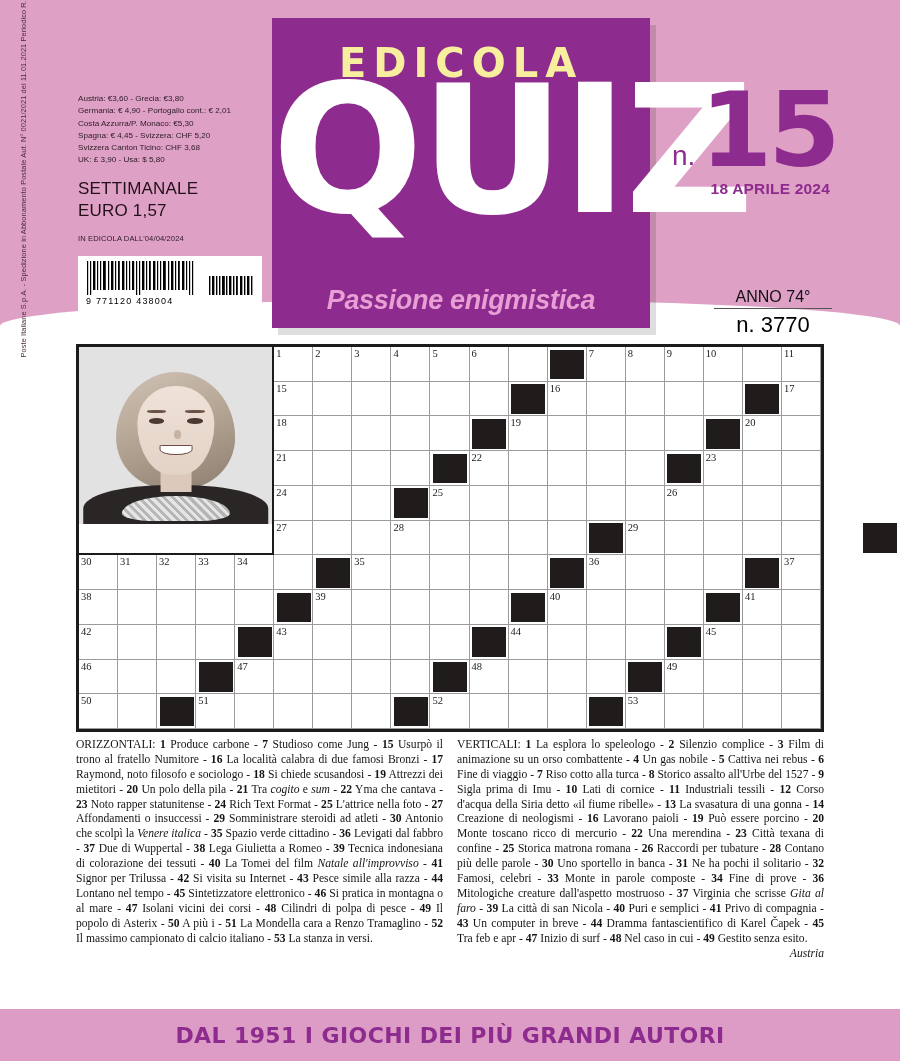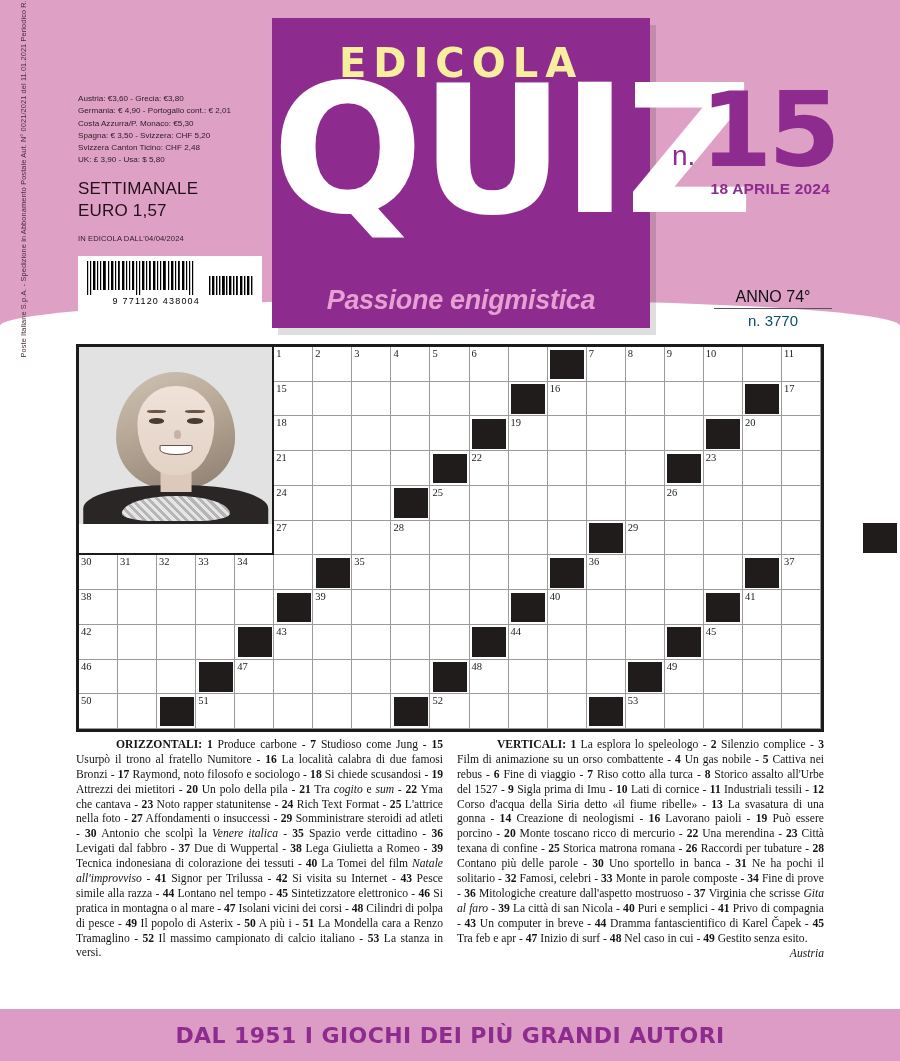--- a/index.html
+++ b/index.html
@@ -29,21 +29,21 @@
   #prices{position:absolute;left:78px;top:93px;font-size:8.1px;line-height:1.52;color:#2b1b24;}
   #prices div{white-space:nowrap;}
   #settimanale{position:absolute;left:78px;top:178px;font-size:17px;color:#231018;line-height:1.32;letter-spacing:.2px;}
   #edicola{position:absolute;left:78px;top:234px;font-size:7.6px;color:#2b1b24;letter-spacing:.1px;}
 
   
   #barcodebox{position:absolute;left:78px;top:256px;width:184px;height:56px;background:#fff;}
   #bc-main{position:absolute;left:8px;top:5px;width:112px;height:34px;}
   #bc-add{position:absolute;left:130px;top:12px;width:46px;height:27px;}
   .bars{width:100%;height:100%;}
-  #bc-num{position:absolute;left:8px;top:40px;width:114px;font-size:9px;letter-spacing:1.2px;color:#000;text-align:right;}
+  #bc-num{position:absolute;left:8px;top:40px;width:114px;font-size:9px;letter-spacing:1.2px;color:#000;}
   #bc-addnum{position:absolute;left:128px;top:4px;font-size:8px;letter-spacing:.6px;color:#000;}
 
   
   #masthead{position:absolute;left:272px;top:18px;width:378px;height:310px;background:#8e2b8e;
             box-shadow:6px 7px 0 rgba(0,0,0,.13);}
   #domenica{position:absolute;left:0;right:0;top:22px;text-align:center;
             color:#f7ef9e;font-size:40px;font-weight:bold;letter-spacing:7px;
             font-family:"DejaVu Sans",sans-serif;}
   #quiz{position:absolute;left:0;right:0;top:48px;text-align:center;color:#fff;
         font-size:178px;font-weight:bold;line-height:.95;letter-spacing:-3px;
@@ -51,21 +51,21 @@
   #passione{position:absolute;left:0;right:0;bottom:12px;text-align:center;color:#e79fd4;
         font-size:27px;font-style:italic;font-weight:bold;letter-spacing:-.3px;}
 
   
   #n-label{position:absolute;left:672px;top:140px;color:#8e2b8e;font-size:28px;}
   #bignum{position:absolute;left:700px;top:78px;color:#8e2b8e;font-size:104px;font-weight:bold;
           letter-spacing:-4px;line-height:1;font-family:"DejaVu Sans",sans-serif;}
   #issuedate{position:absolute;right:70px;top:180px;color:#8e2b8e;font-size:15.5px;font-weight:bold;letter-spacing:.2px;}
   #anno{position:absolute;right:68px;top:288px;text-align:center;width:118px;font-size:16px;color:#111;
         border-bottom:1.4px solid #555;padding-bottom:2px;}
-  #numero3770{position:absolute;right:68px;top:312px;text-align:center;width:118px;font-size:15px;color:#0c4a6e;}
+  #numero3770{position:absolute;right:68px;top:312px;text-align:center;width:118px;font-size:22px;color:#000000;}
 
   
   #gridwrap{position:absolute;left:76px;top:344px;width:748px;height:388px;
             border:3px solid #1b1b1b;background:#fff;box-sizing:border-box;}
   #grid{position:relative;width:100%;height:100%;}
   .cell{position:absolute;box-sizing:border-box;border-right:1px solid #9b9b9b;border-bottom:1px solid #9b9b9b;background:#fff;}
   .cell .num{position:absolute;left:2px;top:0px;font-size:10.5px;color:#1b1b1b;
              font-family:"Liberation Serif",serif;line-height:1.25;}
   .blk{position:absolute;background:#201c1c;box-sizing:border-box;}
   #photocell{position:absolute;left:0;top:0;overflow:hidden;background:#fff;
@@ -97,21 +97,21 @@
             border-radius:50% 50% 30% 30% / 70% 70% 30% 30%;opacity:.95;}
 
   
   #clues{position:absolute;left:76px;top:738px;width:748px;height:268px;
          font-family:"Liberation Serif",serif;font-size:11.6px;line-height:1.285;
          color:#141414;display:flex;gap:14px;}
   .cluecol{flex:1;text-align:justify;}
   .cluecol b{font-weight:bold;}
   .cluecol i{font-style:italic;}
   .sig{display:block;text-align:right;font-style:italic;margin-top:1px;}
-  .chead{font-weight:bold;margin-left:40px;}
+  .chead{font-weight:normal;}
 
   
   #banner{position:absolute;left:0;right:0;bottom:0;height:52px;background:#dc9cc5;
           display:flex;align-items:center;justify-content:center;}
   #bannertext{color:#8e2b8e;font-size:22px;font-weight:bold;letter-spacing:.4px;
               font-family:"DejaVu Sans",sans-serif;}
 </style>
 </head>
 <body>
 
@@ -119,22 +119,22 @@
 
   <div id="whitearea"></div>
   <div id="whitearea2"></div>
 
   <div id="legal">Poste Italiane S.p.A. - Spedizione in Abbonamento Postale Aut. N° 0021/2021 del 11.01.2021 Periodico R.O.C.</div>
 
   <div id="prices">
       <div>Austria: €3,60 - Grecia: €3,80</div>
       <div>Germania: € 4,90 - Portogallo cont.: € 2,01</div>
       <div>Costa Azzurra/P. Monaco: €5,30</div>
-      <div>Spagna: € 3,50 - Svizzera: CHF 5,20</div>
-      <div>Svizzera Canton Ticino: CHF 2,48</div>
+      <div>Spagna: € 4,45 - Svizzera: CHF 5,20</div>
+      <div>Svizzera Canton Ticino: CHF 3,68</div>
       <div>UK: £ 3,90 - Usa: $ 5,80</div>
     </div>
 
   <div id="settimanale">
     <div>SETTIMANALE</div>
     <div>EURO 1,57</div>
   </div>
 
   <div id="edicola">IN EDICOLA DALL'04/04/2024</div>
 

